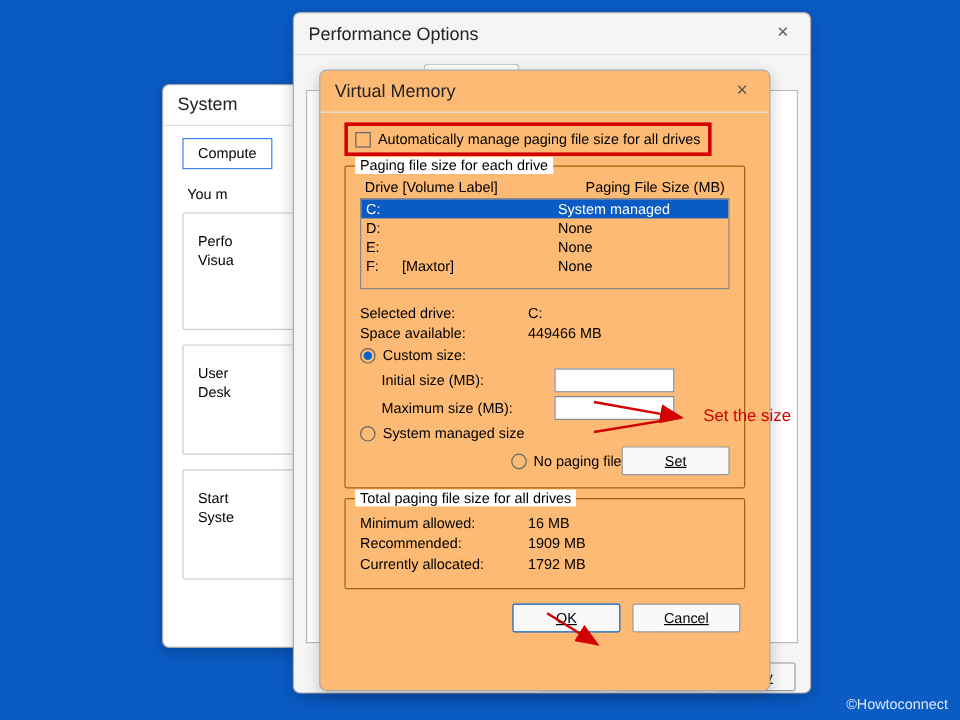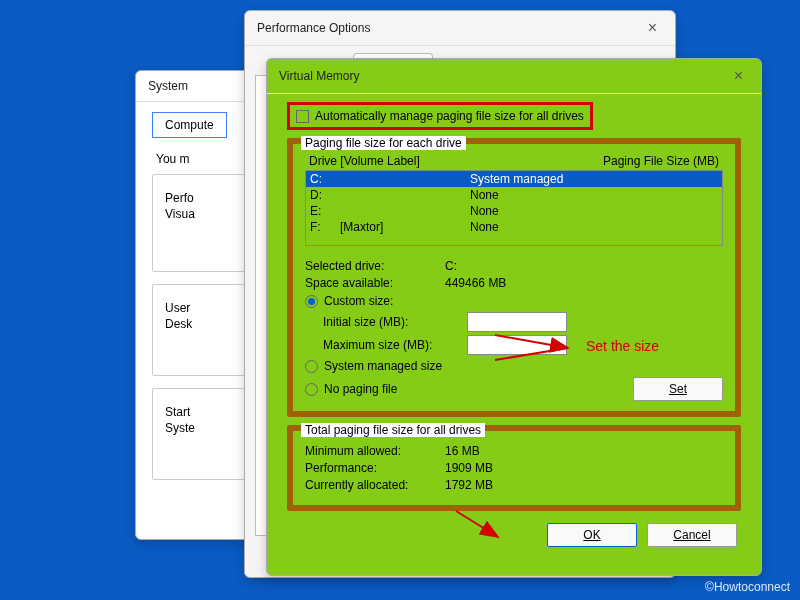--- a/index.html
+++ b/index.html
@@ -1,43 +1,43 @@
 <!DOCTYPE html>
 <html><head>
 <meta charset="utf-8">
 <style>
 * { box-sizing: border-box; margin: 0; padding: 0; font-family: "Segoe UI", Tahoma, sans-serif; font-size: 12px; }
 body { background: #0a5bc4; width: 800px; height: 600px; position: relative; overflow: hidden; }
 
 .window { position: absolute; background: #fff; border: 1px solid #aaa; border-radius: 6px; box-shadow: 0 4px 12px rgba(0,0,0,0.2); }
 .titlebar { display: flex; align-items: center; justify-content: space-between; padding: 8px 12px; border-bottom: 1px solid #e0e0e0; }
-.title { font-size: 12px; color: #222; }
+.title { font-size: 15px; color: #222; }
 .close-x { font-size: 16px; color: #555; cursor: pointer; padding: 0 6px; }
 
 .sys-window { left: 135px; top: 70px; width: 400px; height: 470px; }
 .sys-body { padding: 10px 16px; }
 .sys-tabgroup { border: 1px solid #3b82f6; border-radius: 0; background: #fff; padding: 2px; margin-bottom: 8px; display: inline-block; text-align: right; }
 .sys-tab { padding: 3px 10px; display: inline-block; }
 .sys-text { font-size: 12px; margin: 6px 0 8px 4px; }
 .groupbox { border: 1px solid #ccc; border-radius: 2px; padding: 14px 12px 12px 12px; margin-bottom: 12px; position: relative; }
 .gb-row { margin: 2px 0; }
 
 .perf-window { left: 244px; top: 10px; width: 432px; height: 568px; background: #f5f5f5; }
 .perf-body { padding: 6px 10px; background: #f5f5f5; }
 .tabstrip { display: flex; gap: 0; border-bottom: 1px solid #bbb; }
 .tab { padding: 4px 12px; border: 1px solid transparent; border-bottom: none; border-radius: 4px 4px 0 0; color: #333; cursor: pointer; }
 .tab.active { background: #fff; border-color: #bbb; color: #0063b1; position: relative; top: 1px; }
 .perf-buttons { display: flex; gap: 8px; justify-content: flex-end; padding: 10px 12px; }
 .btn { padding: 4px 18px; border: 1px solid #999; background: #f9f9f9; border-radius: 2px; cursor: pointer; font-size: 12px; text-decoration: underline; }
 
-.vm-window { left: 266px; top: 58px; width: 496px; height: 518px; background: #84cc16; }
+.vm-window { left: 266px; top: 58px; width: 376px; height: 518px; background: #fdba74; }
 .vm-body { padding: 8px 20px; }
 .auto-row { border: 3px solid #d20000; padding: 4px 6px; display: inline-flex; align-items: center; gap: 6px; }
 .checkbox-box { width: 13px; height: 13px; border: 1px solid #666; display: inline-block; }
-.groupbox2 { border: 6px solid #a16207; border-radius: 2px; margin-top: 8px; padding: 10px 12px; position: relative; }
+.groupbox2 { border: 1px solid #a16207; border-radius: 2px; margin-top: 8px; padding: 10px 12px; position: relative; }
 .groupbox2 .legend { position: absolute; top: -8px; left: 8px; background: #fff; padding: 0 4px; font-size: 12px; }
 .drive-header { display: flex; justify-content: space-between; padding: 0 4px 2px 4px; }
 .drive-list { border: 1px solid #888; height: 76px; overflow: hidden; }
 .drive-row { display: flex; padding: 1px 4px; }
 .drive-row.selected { background: #0a5bc4; color: #fff; }
 .dcol-letter { width: 30px; }
 .dcol-label { width: 130px; }
 .dcol-size { flex: 1; text-align: left; }
 .kv { display: flex; margin: 3px 0; }
 .kv .k { width: 140px; }
@@ -165,37 +165,37 @@
       </div>
       <div class="size-row">
         <label>Maximum size (MB):</label>
         <input class="size-input" style="">
       </div>
 
       <div class="radio-row">
         <span class="radio-dot"></span>
         <span>System managed size</span>
       </div>
-      <div style="display:flex;justify-content:space-between;align-items:center;">
+      <div style="display:flex;justify-content:flex-end;align-items:center;">
         <div class="radio-row">
           <span class="radio-dot"></span>
           <span>No paging file</span>
         </div>
         <button class="btn" style="width:90px">Set</button>
       </div>
     </div>
 
     <div class="groupbox2">
       <span class="legend">Total paging file size for all drives</span>
       <div class="kv">
           <span class="k">Minimum allowed:</span>
           <span>16 MB</span>
         </div>
       <div class="kv">
-          <span class="k">Performance:</span>
+          <span class="k">Recommended:</span>
           <span>1909 MB</span>
         </div>
       <div class="kv">
           <span class="k">Currently allocated:</span>
           <span>1792 MB</span>
         </div>
     </div>
 
     <div class="vm-buttons">
       <button class="btn primary" style="width:90px">OK</button>

